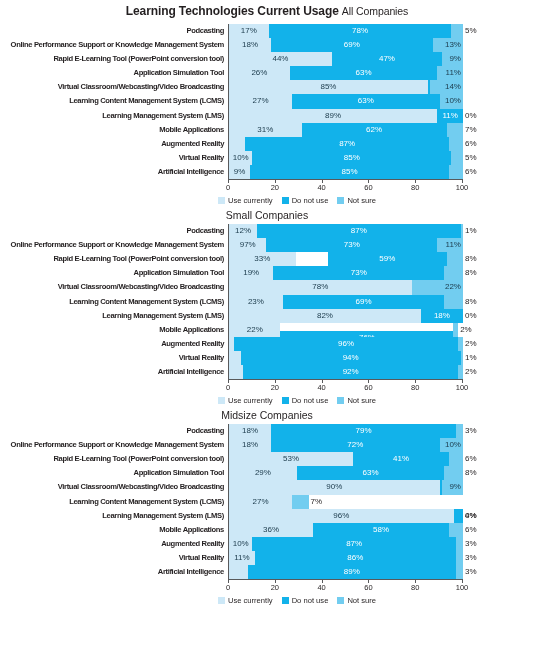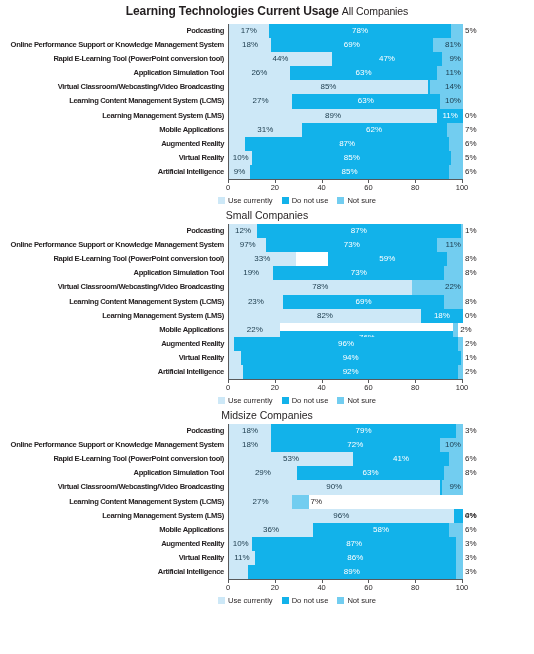--- a/index.html
+++ b/index.html
@@ -162,21 +162,21 @@
           <div class="row">
             <div class="cat-label">Online Performance Support or Knowledge Management System</div>
             <div class="bars">
               <div class="seg seg-use" style="width: 42.12px;">
                 <span class="val v-center">18%</span>
               </div>
               <div class="seg seg-no" style="width: 161.46px;">
                 <span class="val v-center">69%</span>
               </div>
               <div class="seg seg-ns" style="width: 30.42px;">
-                <span class="val v-right">81%</span>
+                <span class="val v-right">13%</span>
               </div>
             </div>
           </div>
           <div class="row">
             <div class="cat-label">Rapid E-Learning Tool (PowerPoint conversion tool)</div>
             <div class="bars">
               <div class="seg seg-use" style="width: 102.96px;">
                 <span class="val v-center">44%</span>
               </div>
               <div class="seg seg-no" style="width: 109.98px;">

